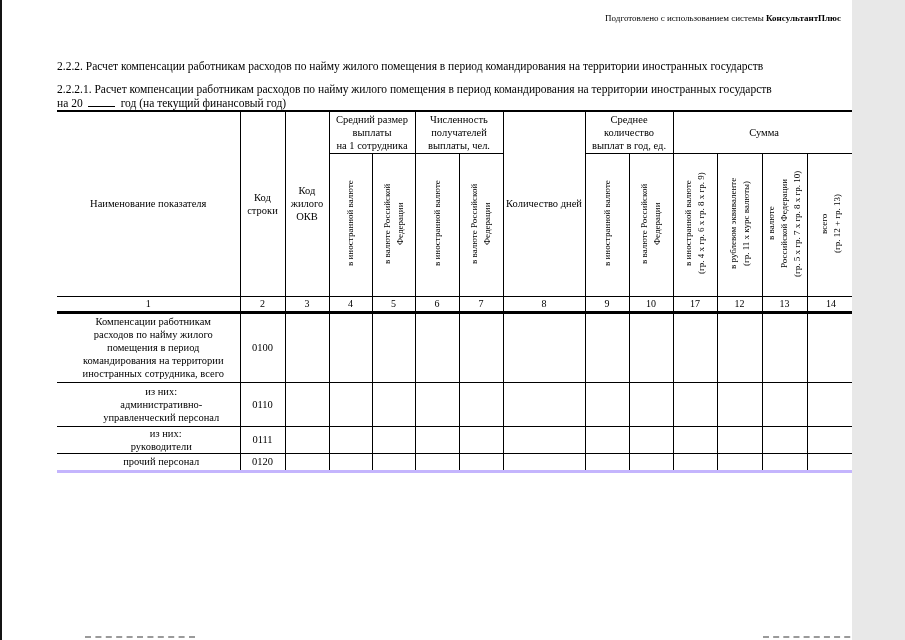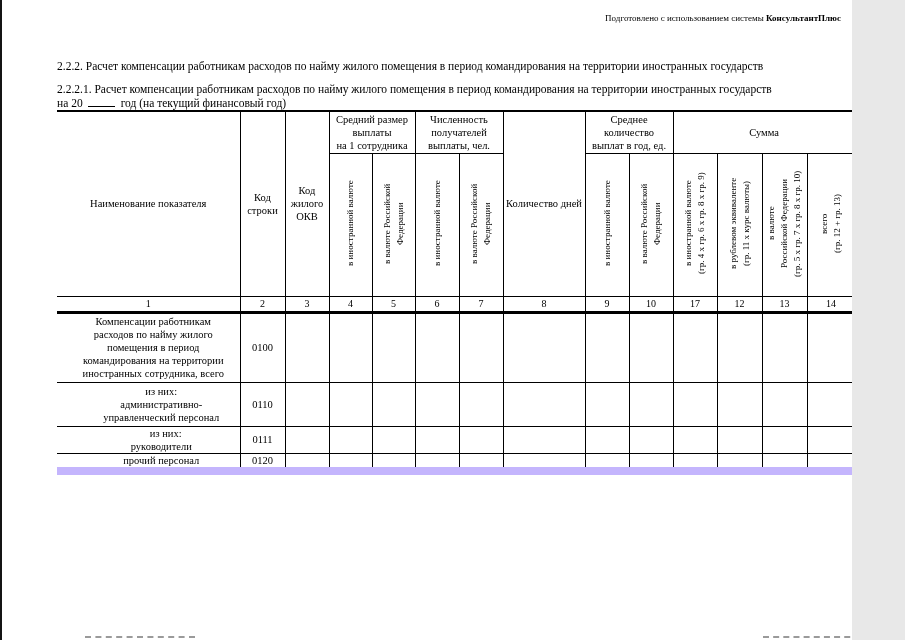--- a/index.html
+++ b/index.html
@@ -38,21 +38,21 @@
   }
   tr.nums-row { height:16px; }
   tr.nums-row td { font-size:10px; border-bottom:3px solid #000; }
 
   
   td.no-left { border-left:none !important; }
 
   
   tbody td { border:2px solid #000; }
   tbody td:last-child { border-right:3px solid #000; }
-  tbody tr:last-child td { border-bottom:8px solid #c4b5fd; }
+  tbody tr:last-child td { border-bottom:3px solid #c4b5fd; }
   tbody tr:nth-child(1) { height:70px; }
   tbody tr:nth-child(2) { height:44px; }
   tbody tr:nth-child(3) { height:26px; }
   tbody tr:nth-child(4) { height:18px; }
   td.name-cell { text-align:left; vertical-align:top; padding-top:2px; font-size:11px; line-height:13px;font-family:Liberation Serif, serif; }
   td.name-cell .nl { white-space:nowrap; }
   .ind0 { padding-left:10px; } .ind1 { padding-left:26px; } .ind2 { padding-left:35px; }
   td.code-cell { vertical-align:bottom; padding-bottom:2px; font-size:11px; line-height:12px; }
 </style>
 </head>

